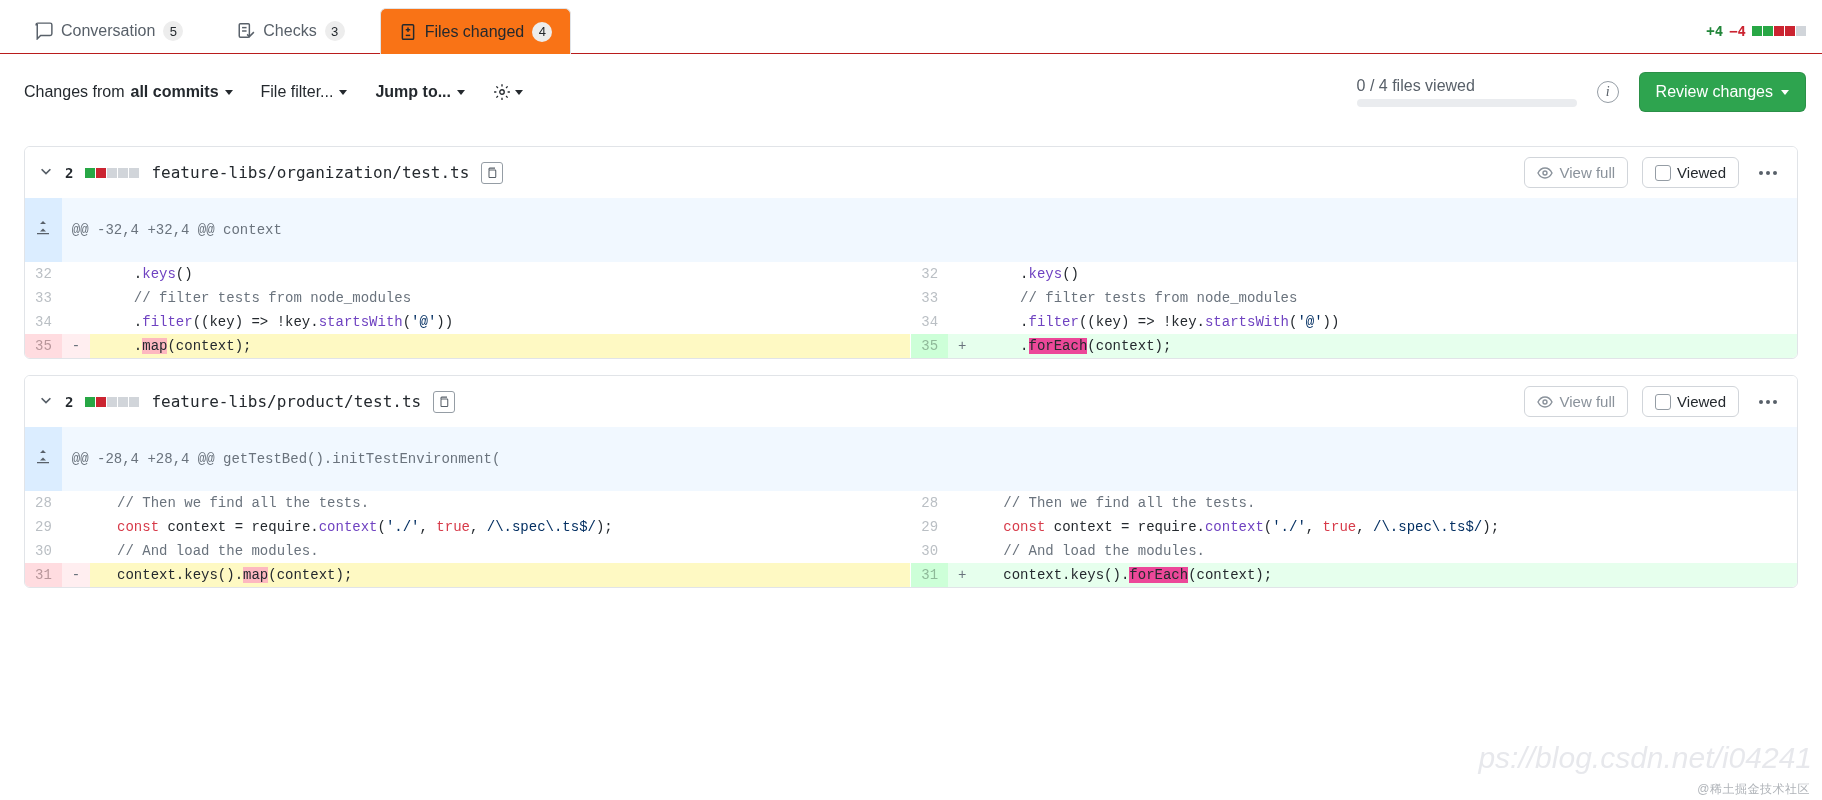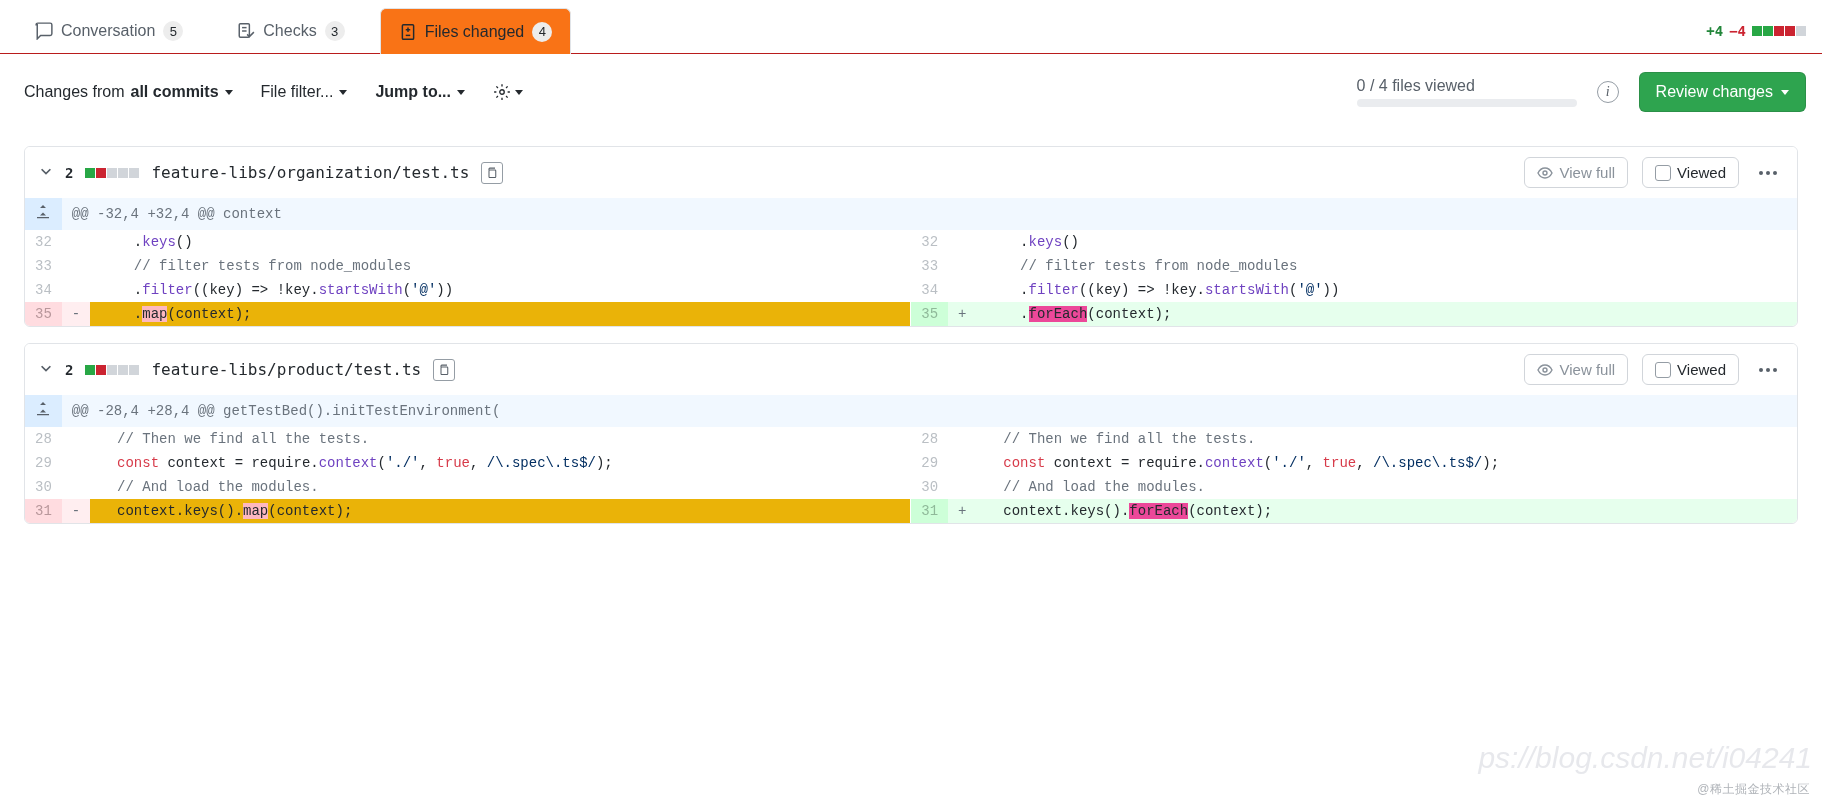--- a/index.html
+++ b/index.html
@@ -116,34 +116,34 @@
   .btn-viewed { color:#24292e; cursor:pointer; }
   .kebab { display:flex; gap:3px; cursor:pointer; align-items:center; padding:6px;}
   .kebab span { width:4px; height:4px; background:#586069; border-radius:50%; }
   .copy-icon-box {
     width:22px; height:22px; border:1px solid #959da5; border-radius:3px;
     display:flex; align-items:center; justify-content:center; cursor:pointer; position:relative;
   }
   .checkbox { width:16px; height:16px; border:1px solid #959da5; border-radius:3px; display:inline-block; }
 
   .diff-table { width:100%; border-collapse:collapse; font-family:SFMono-Regular,Consolas,"Liberation Mono",monospace; font-size:14px; }
-  .hunk-row td { background:#f1f8ff; color:#6a737d; padding:6px 10px;margin-left:39px; }
+  .hunk-row td { background:#f1f8ff; color:#6a737d; padding:22px 10px;margin-left:39px; }
   .hunk-row .expand-cell { background:#dbedff; color:#586069; text-align:center; width:72px; cursor:pointer;}
   .code-row td { padding:4px 10px; vertical-align:top; white-space:pre; }
   .ln { width:36px; text-align:right; color:#babfc4; user-select:none; background:#fff;}
   .ln.del { background:#ffdce0; color:#b8979b; }
   .ln.add { background:#cdffd8; color:#8fb999; }
   .marker { width:20px; text-align:center; color:#6a737d; }
   .code { color:#24292e; }
   .code .c-comment { color:#6a737d; }
   .code .c-kw { color:#d73a49; }
   .code .c-var { color:#24292e; }
   .code .c-str { color:#032f62; }
   .code .c-fn { color:#6f42c1; }
-  td.code.del { background:#eab308; }
+  td.code.del { background:#fef9c3; }
   td.marker.del { background:#ffeef0; }
   td.code.add { background:#e6ffed; }
   td.marker.add { background:#e6ffed; }
   .hl-del-inner { background:#fdb8c0; }
   .hl-add-inner { background:#ec4899;text-align:center; }
   .split-left { width:50%; border-right:1px solid #fff;}
   .split-right { width:50%; }
   .gear-wrap { display:flex; align-items:center; gap:4px;}
   .watermark {
     position:fixed; right:12px; bottom:2px; font-size:12px; color:#b0b4b9; letter-spacing:0.5px;

